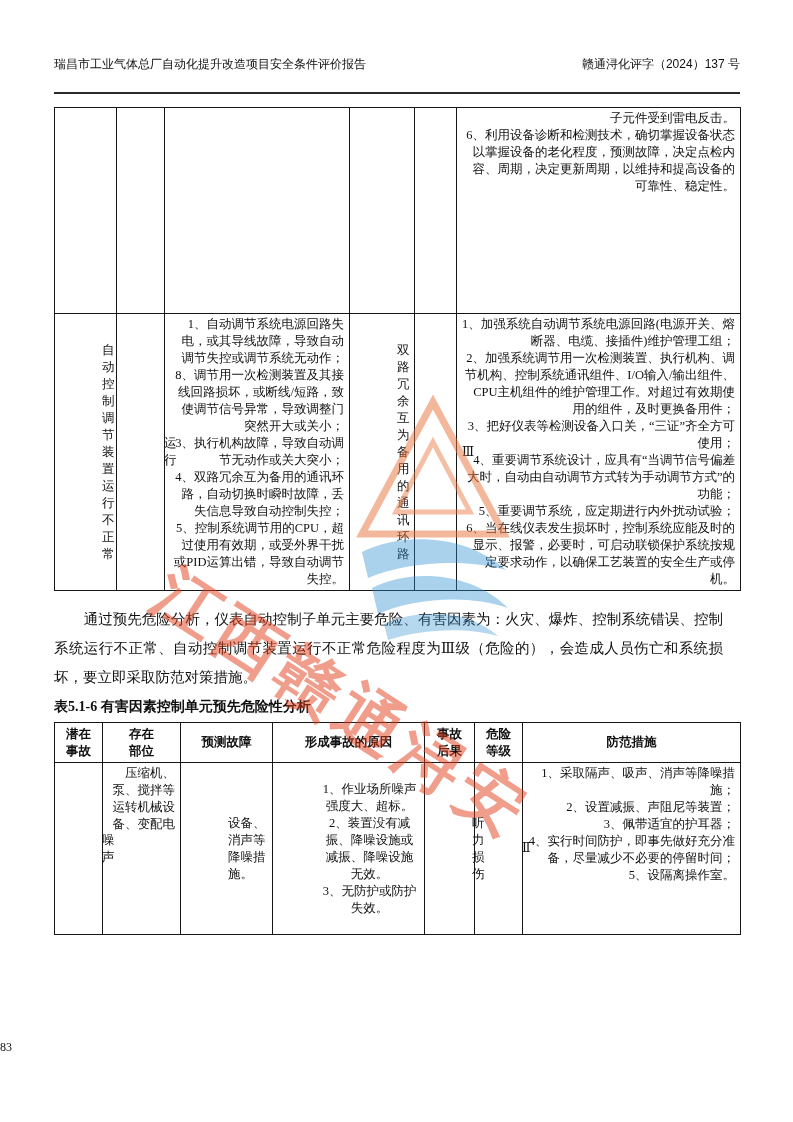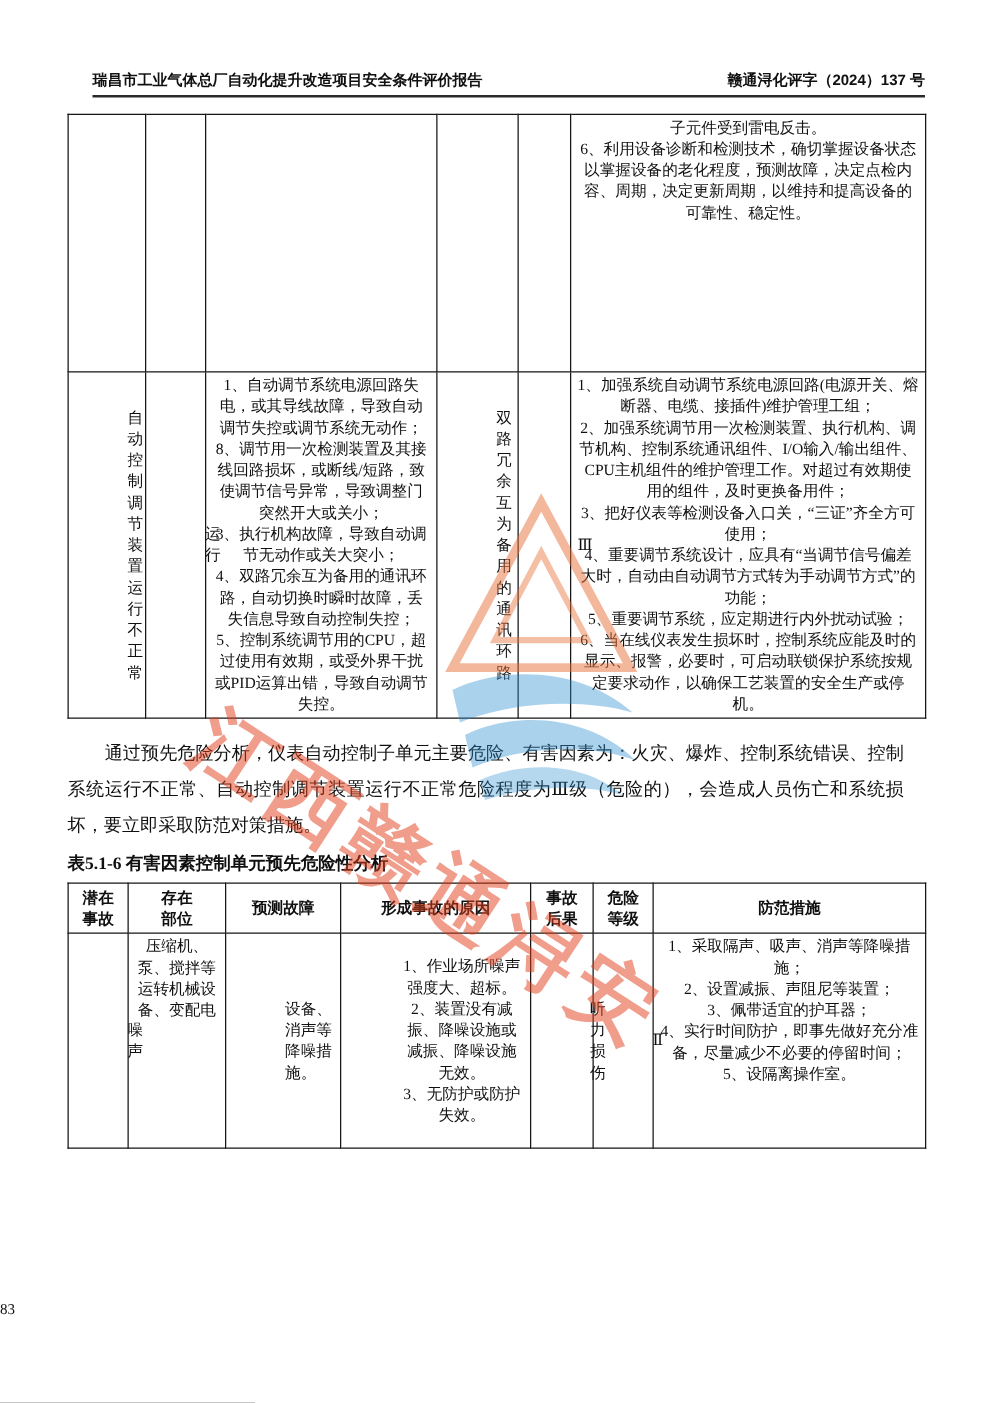--- a/index.html
+++ b/index.html
@@ -1,30 +1,30 @@
 <!DOCTYPE html>
 <html><head>
 <meta charset="utf-8">
 <style>
   html,body{margin:0;padding:0;background:#9a9a9a;}
   .page{position:relative;width:793px;height:1122px;background:#ffffff;overflow:hidden;
         font-family:"Liberation Serif","DejaVu Serif",serif;color:#101010;margin:0 auto;}
   .content{position:absolute;left:54px;top:56px;width:686px;}
 
   .header{display:flex;justify-content:space-between;align-items:flex-end;
-          font-size:12px;font-weight:bold;padding-bottom:3px;border-bottom:2px solid #2a2a2a;
-          font-family:"Liberation Sans","DejaVu Sans",sans-serif;margin-left:20px;}
+          font-size:12px;font-weight:normal;padding-bottom:19px;border-bottom:2px solid #2a2a2a;
+          font-family:"Liberation Sans","DejaVu Sans",sans-serif;}
 
   table{border-collapse:collapse;width:686px;table-layout:fixed;}
   .t1{margin-top:13px;}
   .t2{margin-top:4px;border-radius:24px;}
   td,th{border:1px solid #161616;font-size:12.5px;line-height:17px;padding:2px 5px;
         word-break:break-all;}
   .vmid{vertical-align:middle;text-align:center;padding-left:47px;}
-  .vtop{vertical-align:top;text-align:center;}
+  .vtop{vertical-align:top;text-align:right;}
   .pre{white-space:pre-line;}
   th{font-weight:bold;text-align:center;vertical-align:middle;white-space:pre-line;}
 
   .para{margin:14px 17px 6px 0;font-size:14.5px;line-height:29px;text-align:justify;
         text-indent:2.05em;}
   .section-heading{margin:6px 0 6px 0;font-size:15px;font-weight:bold;
         font-family:"Liberation Sans","DejaVu Sans",sans-serif;}
   .caption{text-align:left;font-weight:bold;font-size:14px;margin:4px 0 6px 0;}
 
   .pageno{position:absolute;left:0;top:1040px;width:100%;text-align:left;font-size:12px;}

